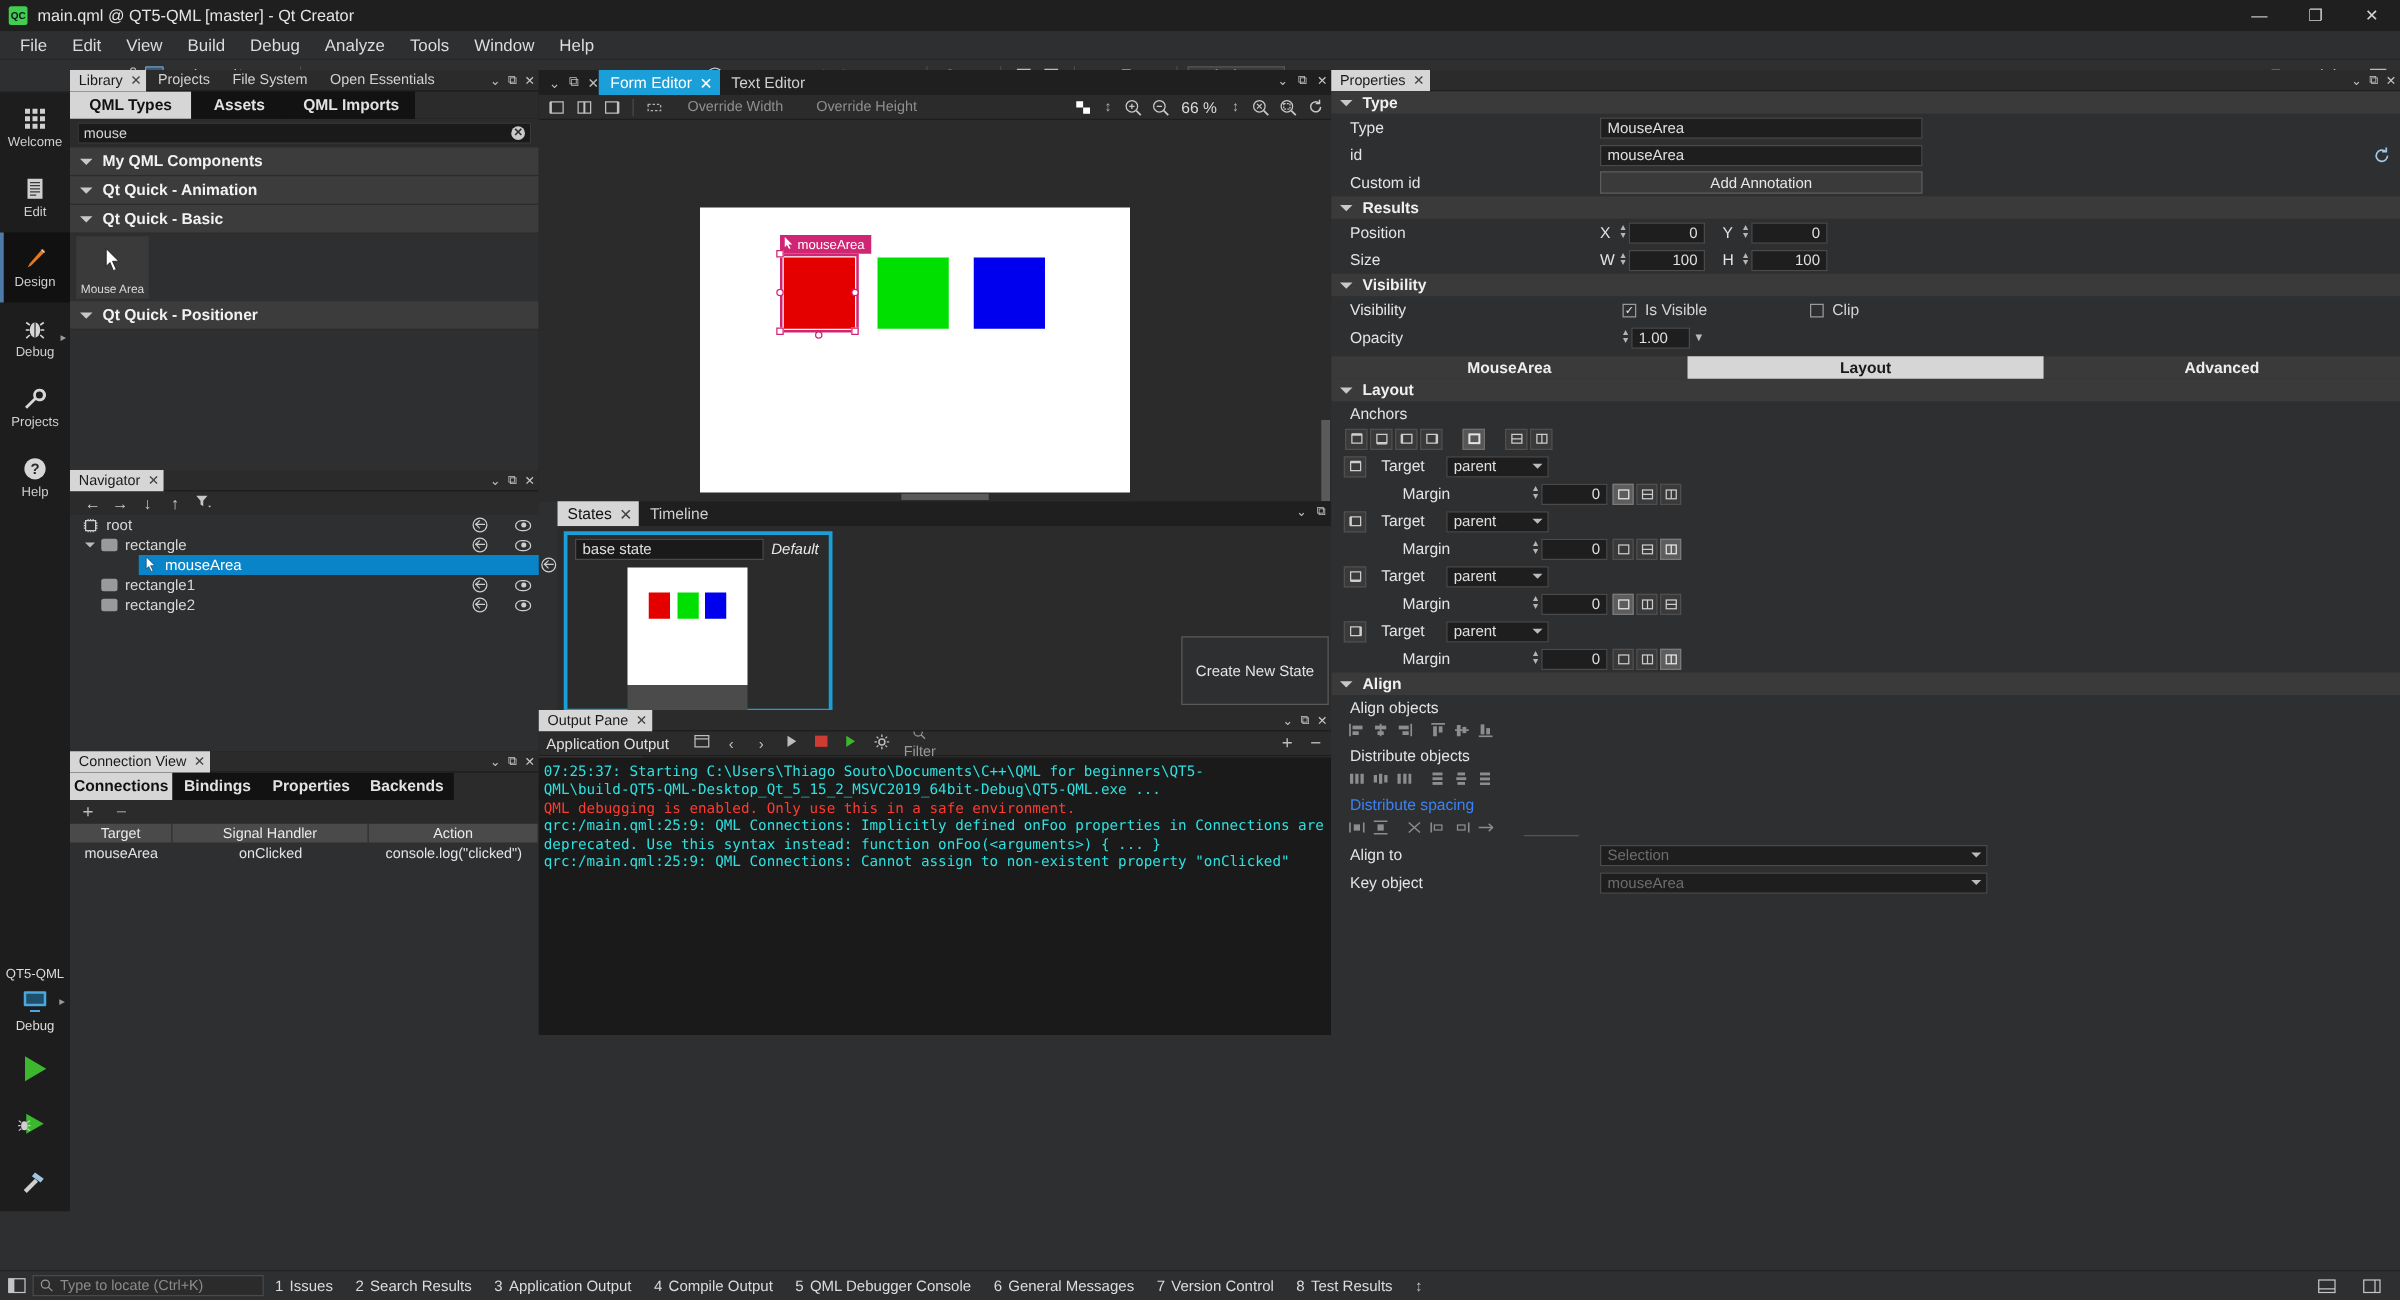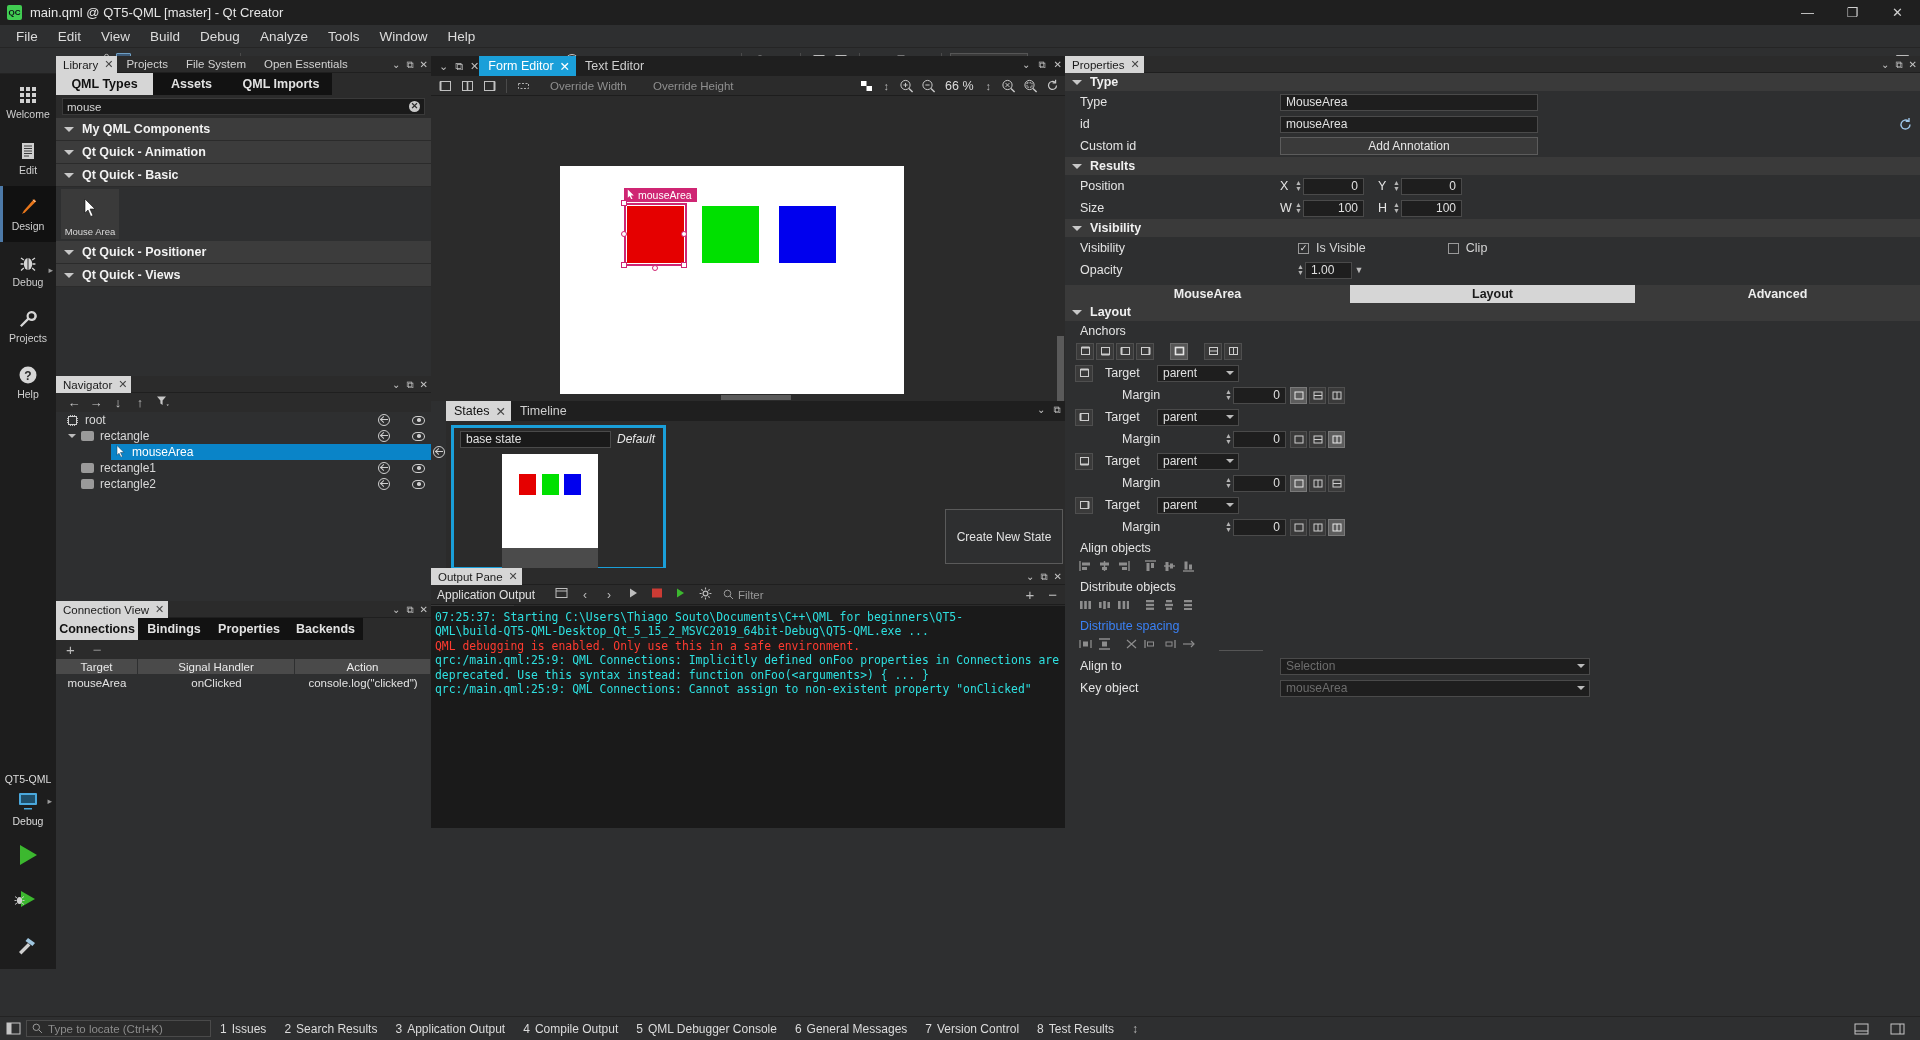--- a/index.html
+++ b/index.html
@@ -152,21 +152,21 @@
   .st-preview { position:absolute; left:48px; top:26px; width:96px; height:94px; background:#fff; }
   .st-preview .foot { position:absolute; left:0; right:0; bottom:-26px; height:26px; background:#4b4b4b;}
   .newstate { position:absolute; right:17px; top:88px; width:118px; height:55px; border:1px solid #5a5a5a;
               display:flex; align-items:center; justify-content:center; font-size:12px; color:#e3e3e3; background:#2e2f30;}
 
   
   #outputpane { left:431px; top:568px; width:634px; height:260px; }
   .op-toolbar { height:20px; background:#2b2b2b; display:flex; align-items:center; gap:8px; padding-left:6px;
                 border-bottom:1px solid #1d1d1d; }
   .op-ic { width:16px; text-align:center; color:#bdbdbd; font-size:12px;}
-  .op-filter { display:flex; align-items:center; gap:4px; color:#9a9a9a; font-size:11.5px; margin-left:2px;}
+  .op-filter { display:flex; align-items:center; gap:4px; color:#9a9a9a; font-size:11.5px; margin-left:2px;flex-direction:column;}
   .op-subrow { height:18px; background:#2b2b2b; display:flex; align-items:center; }
   .op-subtab { height:18px; background:#3a3a3a; font-size:11.5px; color:#e5e5e5; padding:0 8px; display:flex;align-items:center; gap:6px;}
   .console { position:absolute; left:0; right:0; top:38px; bottom:0; background:#1a1a1a; padding:4px 4px 0 4px;
              font-family:"DejaVu Sans Mono", monospace; font-size:11.4px; line-height:14.4px; overflow:hidden;}
   .console .l-cy { color:#2ee0e0; }
   .console .l-rd { color:#ff3b30; }
 
   
   #properties { left:1065px; top:56px; width:855px; height:772px; }
   .pr-body { position:absolute; top:17px; left:0; right:0; bottom:0; background:#2e2f30; overflow:hidden;}
@@ -467,24 +467,20 @@
                 <path d="M2 1l10 10h-5l3 6.5-2.3 1L5 12l-3 3z" fill="#ffffff" stroke="#111" stroke-width="0.6"></path>
               </svg>
           </div>
           <div class="cap">Mouse Area</div>
         </div>
       </div>
       <div class="catrow">
         <div class="cattri"></div>
         <div class="catname">Qt Quick - Positioner</div>
       </div>
-      <div class="catrow">
-        <div class="cattri"></div>
-        <div class="catname">Qt Quick - Views</div>
-      </div>
     </div>
   </div>
 
   <div class="panel" id="navigator">
     <div class="panelhdr">
       <div class="ptab">
         <span>Navigator</span>
         <span class="x">✕</span>
       </div>
       <div class="phdr-rest"></div>
@@ -1161,20 +1157,24 @@
                 <svg width="10" height="9" viewBox="0 0 10 9">
                   <rect x="1" y="1" width="8" height="7" fill="none" stroke="#e8e8e8"></rect>
                   <path d="M5 1v7" stroke="#e8e8e8"></path>
                 </svg>
               </div>
           </div>
         </div>
 
       </div>
 
+      <div class="secthdr">
+        <div class="tri"></div>
+        <div class="nm">Align</div>
+      </div>
       <div class="prow" style="height:20px">
         <div style="font-size:12.5px;color:#e4e4e4">Align objects</div>
       </div>
       <div class="alignrow" style="margin-bottom:4px">
         <div class="albtn">
             <svg width="13" height="12" viewBox="0 0 13 12">
               <path d="M1 1v10" stroke="#8d8d8d" stroke-width="1.4"></path>
               <rect x="3" y="2.5" width="8" height="3" fill="#8d8d8d"></rect>
               <rect x="3" y="7" width="5" height="3" fill="#8d8d8d"></rect>
             </svg>

